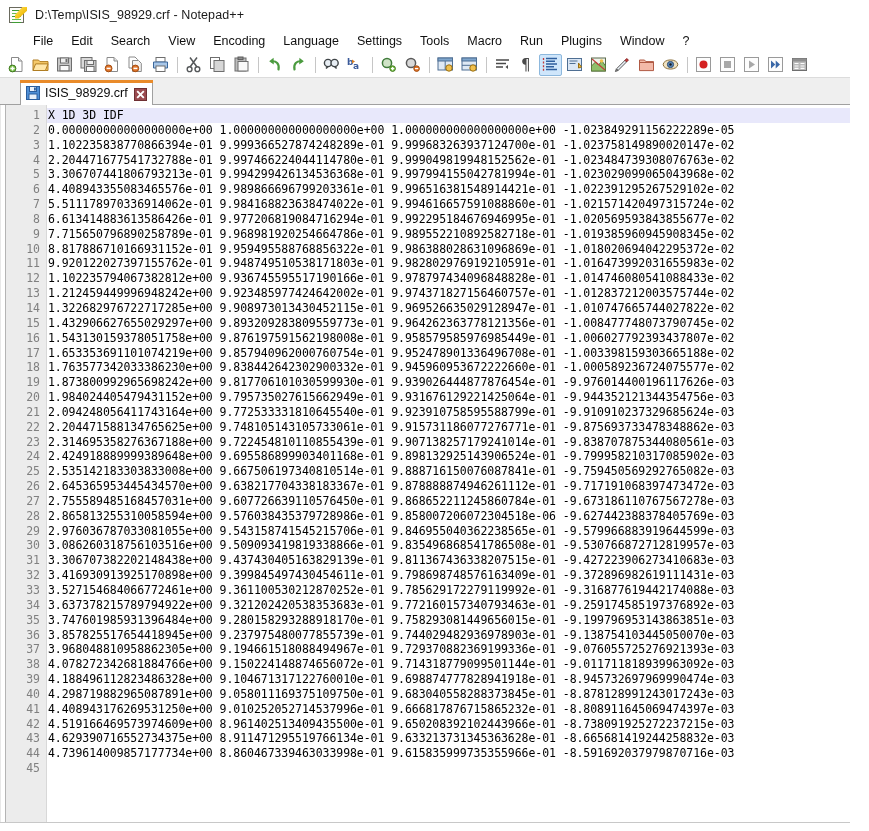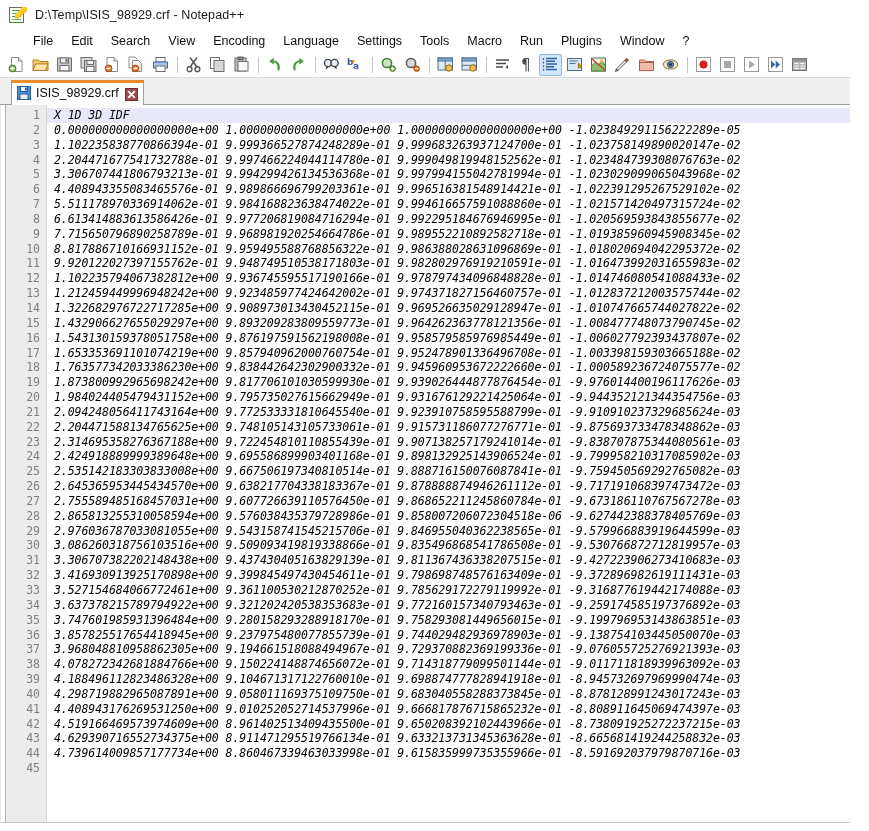--- a/index.html
+++ b/index.html
@@ -125,21 +125,21 @@
   }
   .tb-btn svg { display: block; }
 
   
   .tabbar {
     height: 27px;
     min-height: 27px;
     background: #efefef;
     display: flex;
     align-items: flex-end;
-    padding-left: 11px;
+    padding-left: 20px;
     box-sizing: border-box;
     border-bottom: 1px solid #a0a0a0;
   }
   .tab {
     height: 25px;
     background: #ffffff;
     border: 1px solid #a0a0a0;
     border-bottom: none;
     display: flex;
     align-items: center;
@@ -198,24 +198,23 @@
     font-size: 11.5px;
     line-height: 14.84px;
     color: #808080;
     text-align: right;
     padding-right: 6px;
     white-space: pre;
   }
   .code {
     flex: 1 1 auto;
     padding-top: 3px;
-    padding-left: 7px;
+    padding-left: 1px;
     box-sizing: border-box;
     overflow: hidden;
-    font-style: italic;
   }
   .code .row {
     font-family: "DejaVu Sans Mono", "Liberation Mono", monospace;
     font-size: 11.5px;
     line-height: 14.84px;
     color: #000000;
     white-space: pre;
     letter-spacing: -0.06px;
   }
   .code .row.current {

